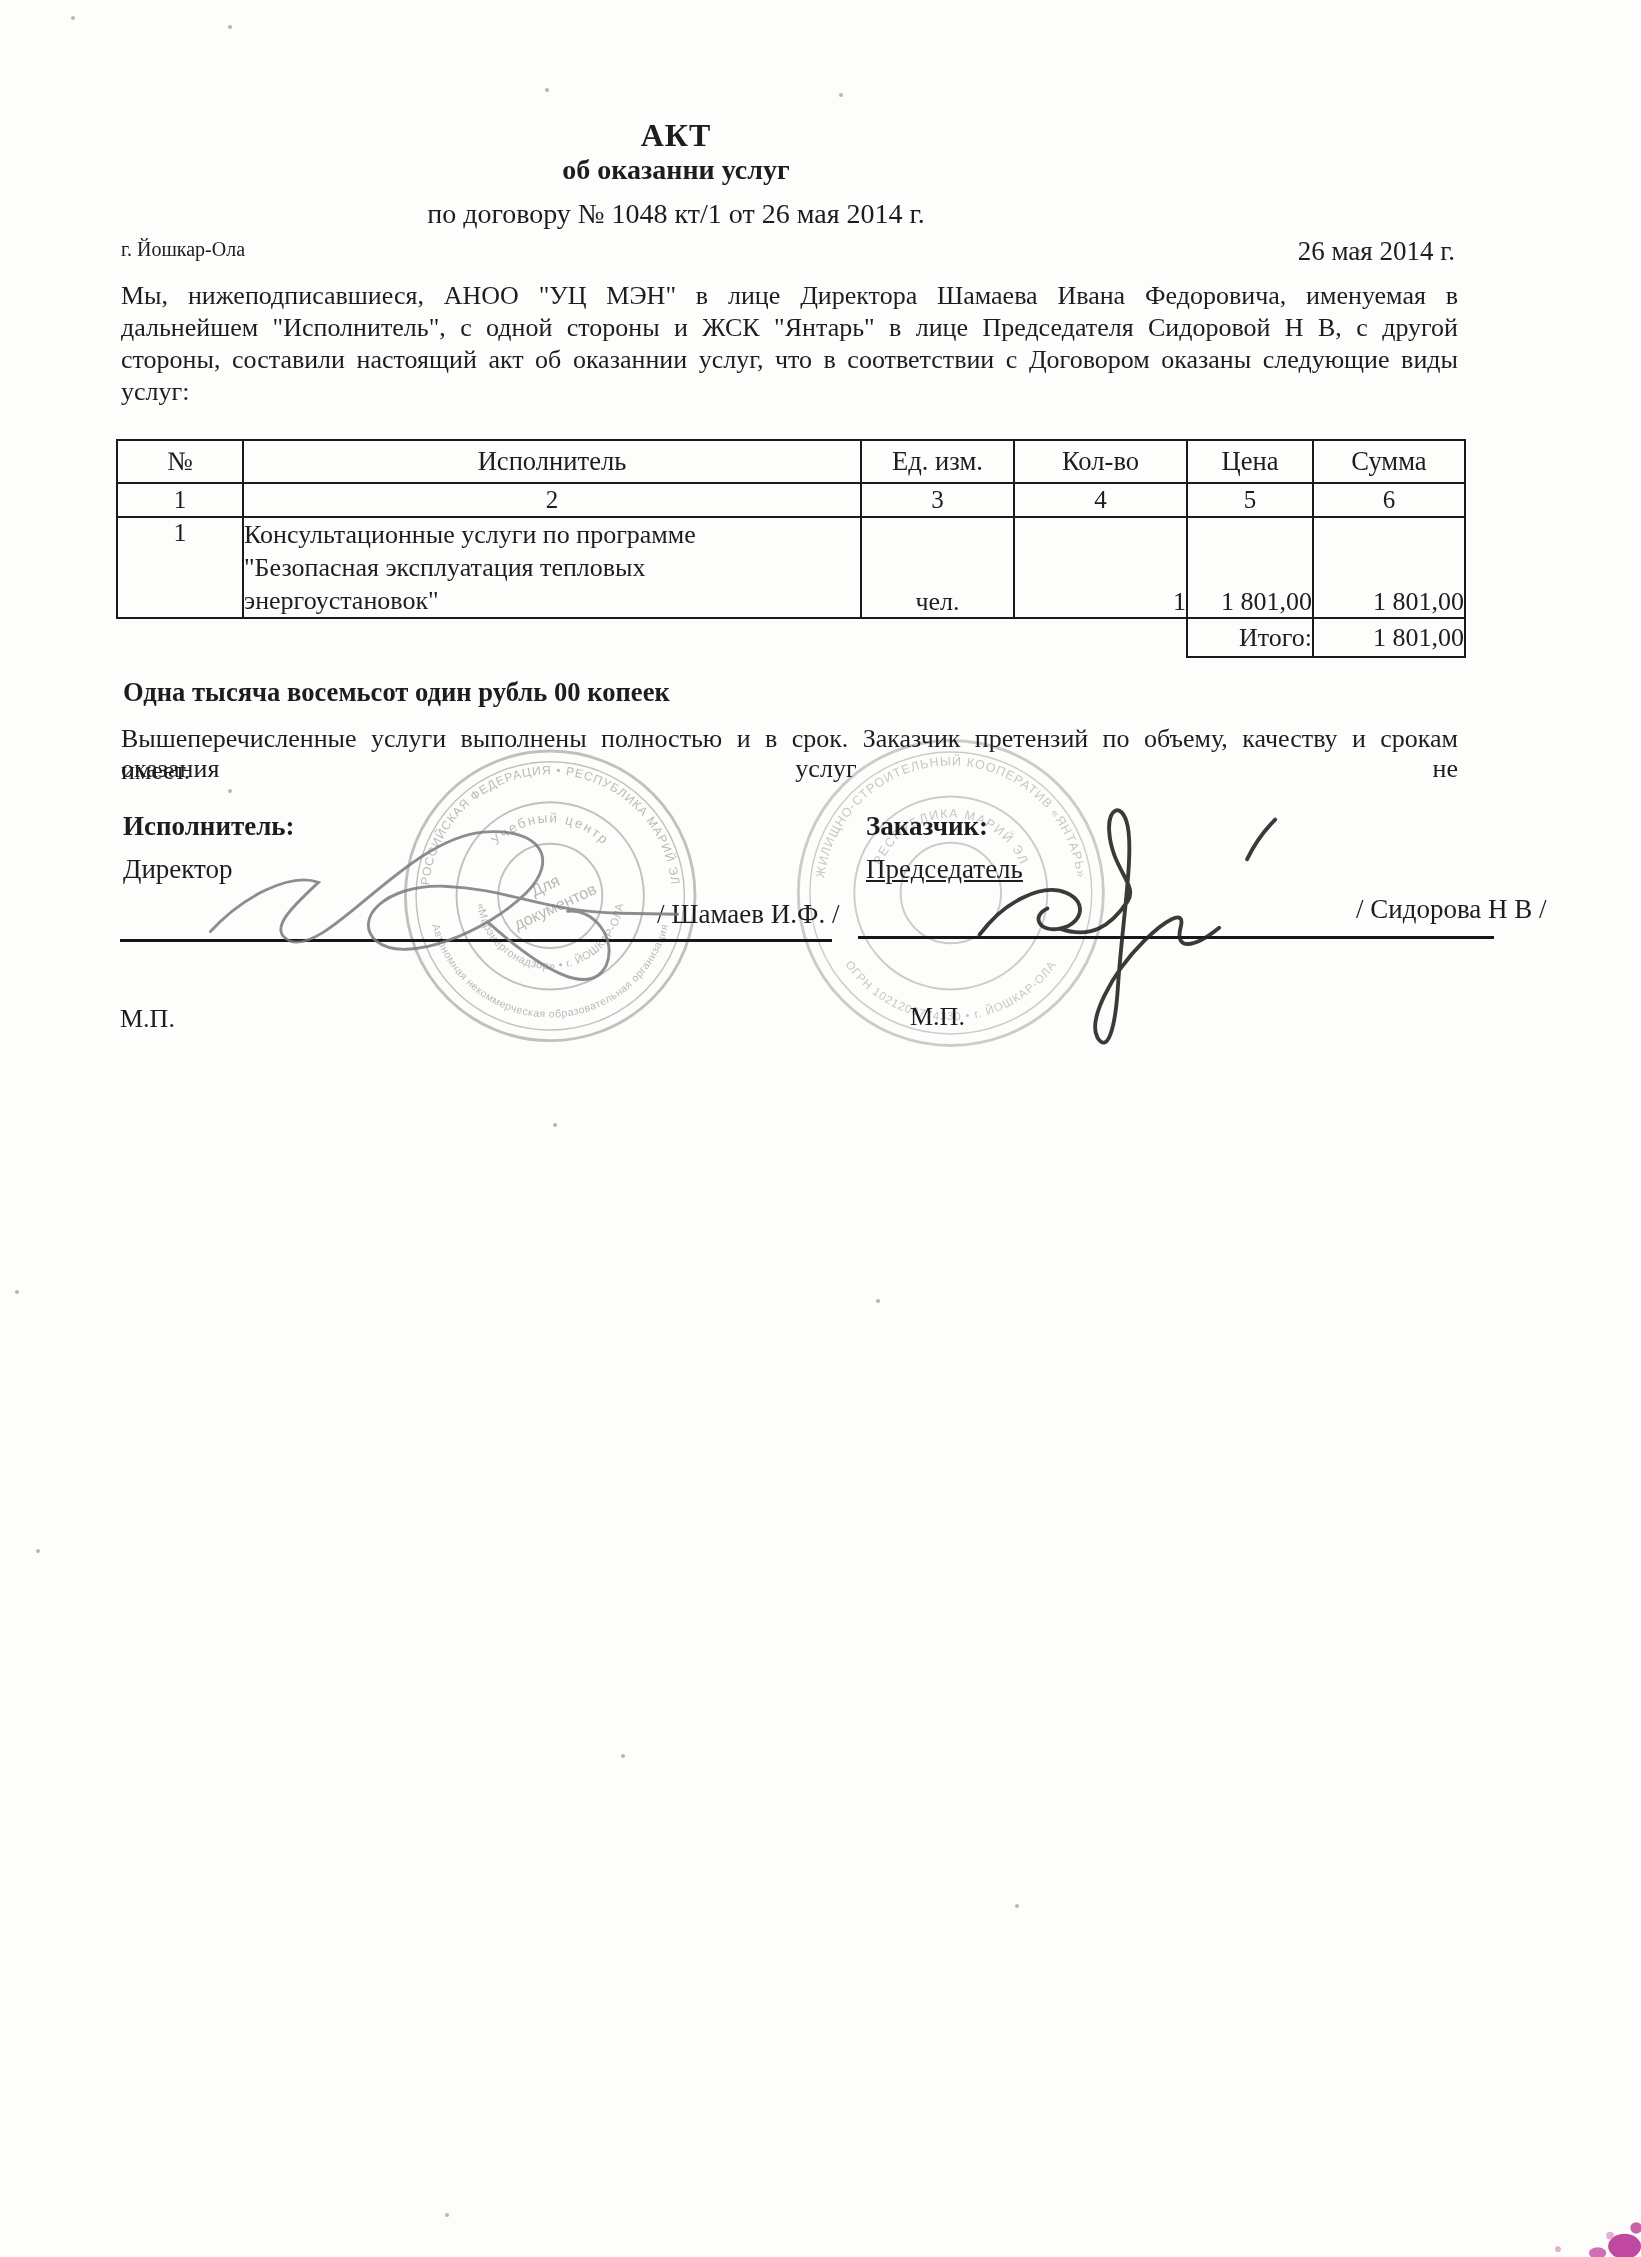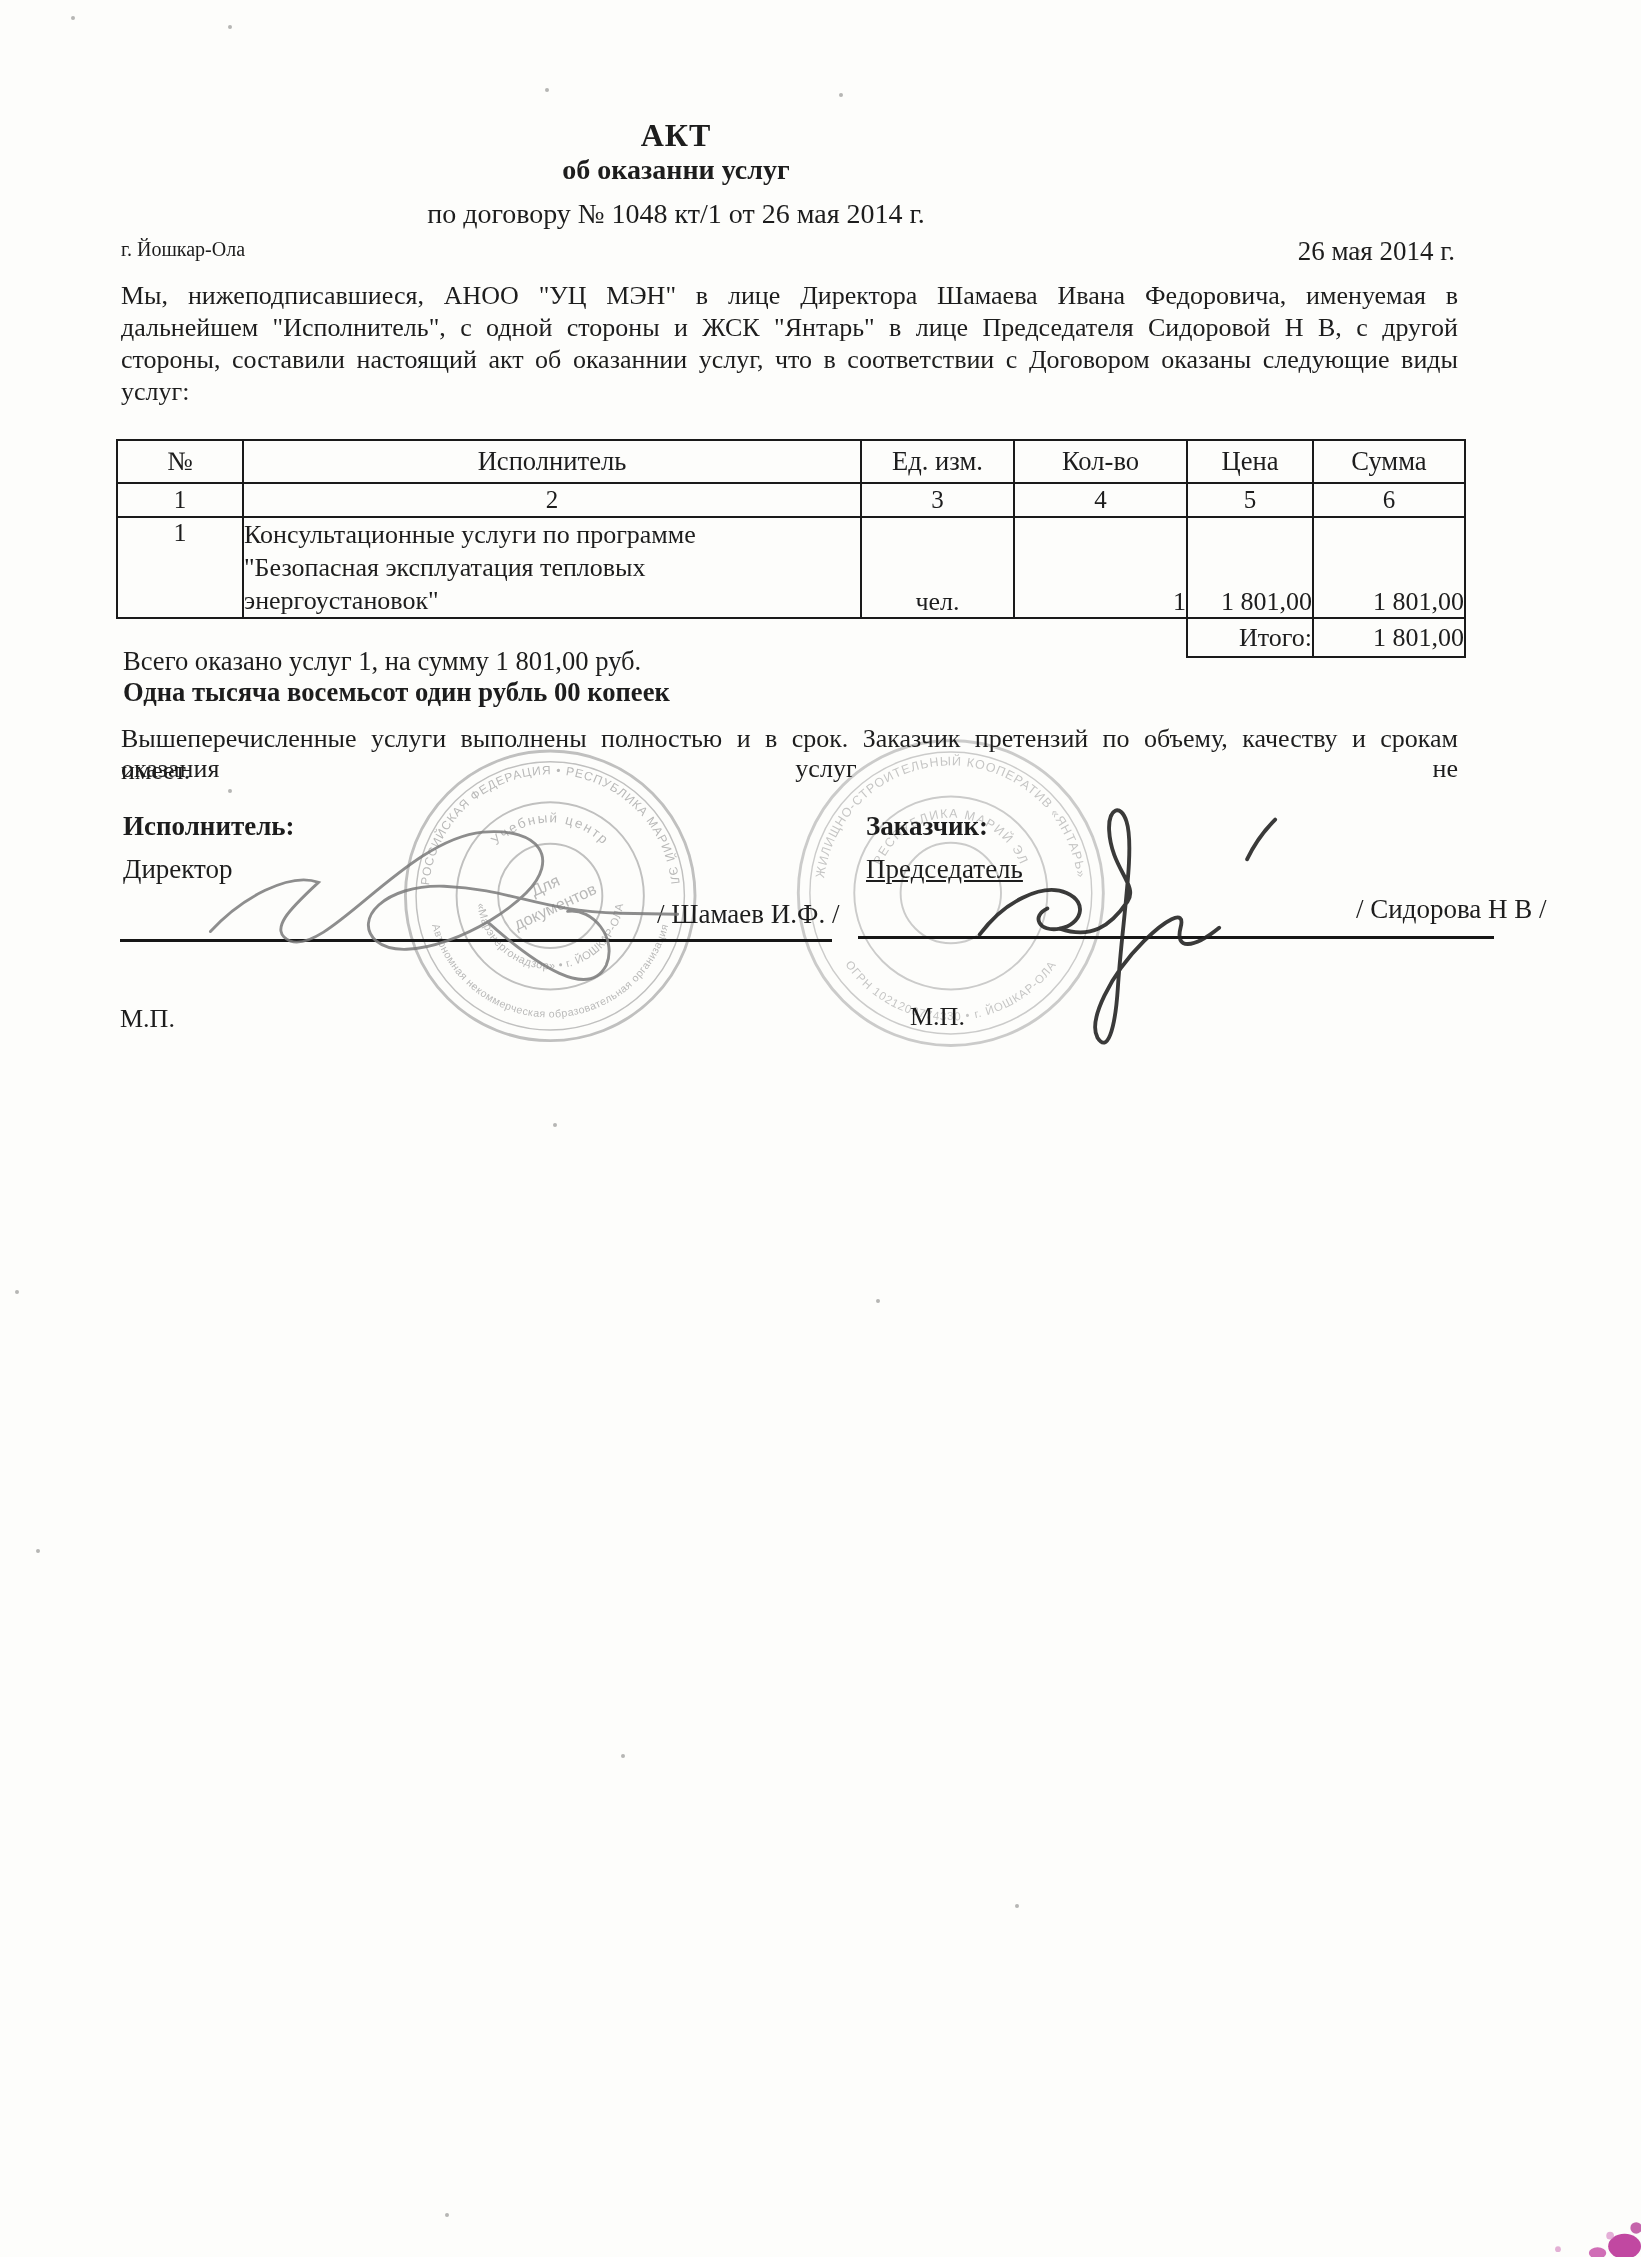--- a/index.html
+++ b/index.html
@@ -160,21 +160,20 @@
       <td class="rbot">1 801,00</td>
     </tr>
     <tr class="tot">
       <td class="blank" colspan="4"></td>
       <td class="tot-label">Итого:</td>
       <td class="tot-value">1 801,00</td>
     </tr>
   </tbody>
     </table>
 
-  <div class="txt sum1">Всего оказано услуг 1, на сумму 1 801,00 руб.</div>
   <div class="txt sum2">Одна тысяча восемьсот один рубль 00 копеек</div>
 
   <div class="txt para closing">
     <div class="jline">Вышеперечисленные услуги выполнены полностью и в срок. Заказчик претензий по объему, качеству и срокам оказания услуг не</div>
     <div class="jend">имеет.</div>
   </div>
 
   <div class="txt sig-label" style="top:811px; left:123px;">Исполнитель:</div>
   <div class="txt sig-pos" style="top:854px; left:123px;">Директор</div>
   <div class="txt sig-name" style="top:899px; left:657px;">/ Шамаев  И.Ф. /</div>

